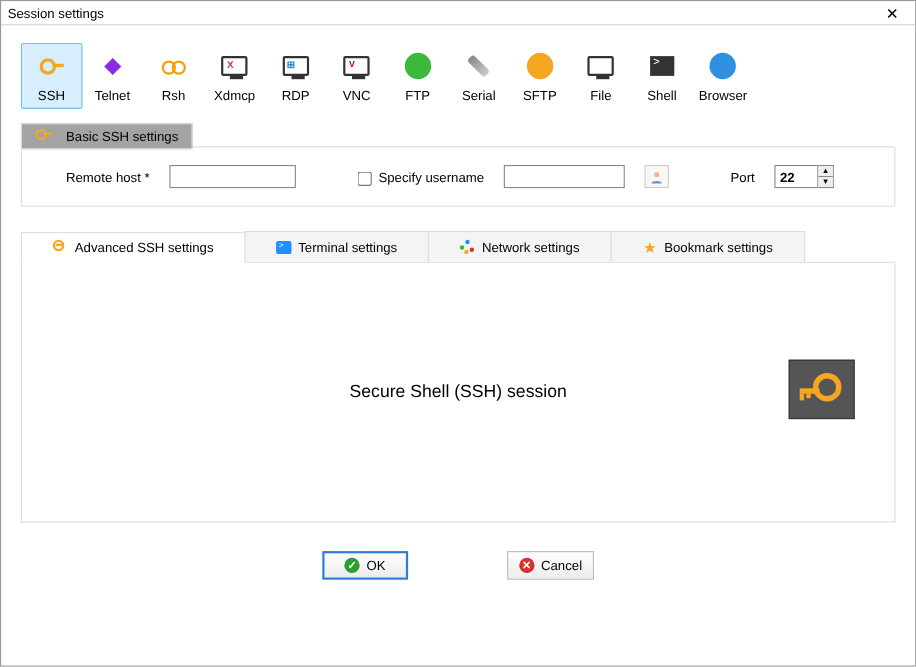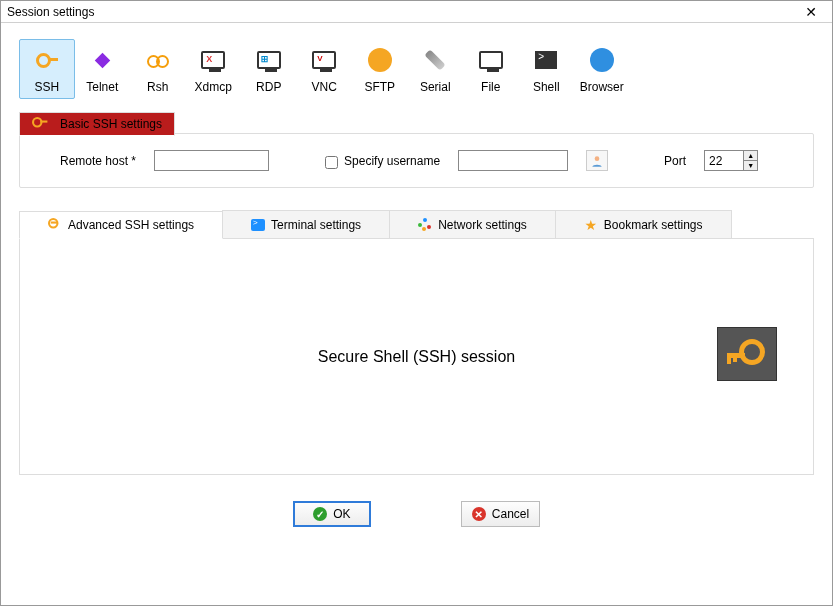--- a/index.html
+++ b/index.html
@@ -82,34 +82,35 @@
   .group {
     border: 1px solid #ddd;
     border-radius: 2px;
     background:#fff;
     position:relative;
     margin-bottom: 22px;
   }
   .group-tab {
     position:absolute; top:-22px; left:-1px;
     border:1px solid #ddd; border-bottom:1px solid #fff;
-    background:#b91c1c;
+    background:#a3a3a3;
     padding: 4px 12px;
     display:flex; align-items:center; gap:6px;
     font-size:12px;
   }
   .group-body {
     padding: 16px 20px 16px 40px;
     display:flex; align-items:center; gap:18px;
     margin-top: 0;
   }
   .lbl { white-space:nowrap; }
   input[type=text].field {
     border:1px solid #888; height:21px; padding:0 4px; font-size:12px;
     background:#fff;
+    font-weight:bold;
   }
   .host-field{ width:115px; }
   .user-field{ width:110px; background:#fff;}
   .port-field{ width:40px; text-align:left;}
   .spinner {
     display:inline-flex; flex-direction:column; border:1px solid #888; border-left:none; height:21px; width:14px;
   }
   .spinner div{ flex:1; display:flex; align-items:center; justify-content:center; font-size:7px; line-height:1; background:#eee;}
   .spinner div:first-child{ border-bottom:1px solid #888;}
   .user-icon{
@@ -227,29 +228,35 @@
     <div class="proto">
       <div class="picon">
           <div class="ic-monitor">
             <span class="mon-badge" style="color:#c00;font-size:8px;">V</span>
           </div>
         </div>
       <div class="plabel">VNC</div>
     </div>
     <div class="proto">
       <div class="picon">
+          <div class="ic-globe"></div>
+        </div>
+      <div class="plabel">FTP</div>
+    </div>
+    <div class="proto">
+      <div class="picon">
+          <div class="ic-serial"></div>
+        </div>
+      <div class="plabel">Serial</div>
+    </div>
+    <div class="proto">
+      <div class="picon">
           <div class="ic-globe orange"></div>
         </div>
       <div class="plabel">SFTP</div>
-    </div>
-    <div class="proto">
-      <div class="picon">
-          <div class="ic-serial"></div>
-        </div>
-      <div class="plabel">Serial</div>
     </div>
     <div class="proto">
       <div class="picon">
           <div class="ic-monitor"></div>
         </div>
       <div class="plabel">File</div>
     </div>
     <div class="proto">
       <div class="picon">
           <div class="ic-shell"></div>

